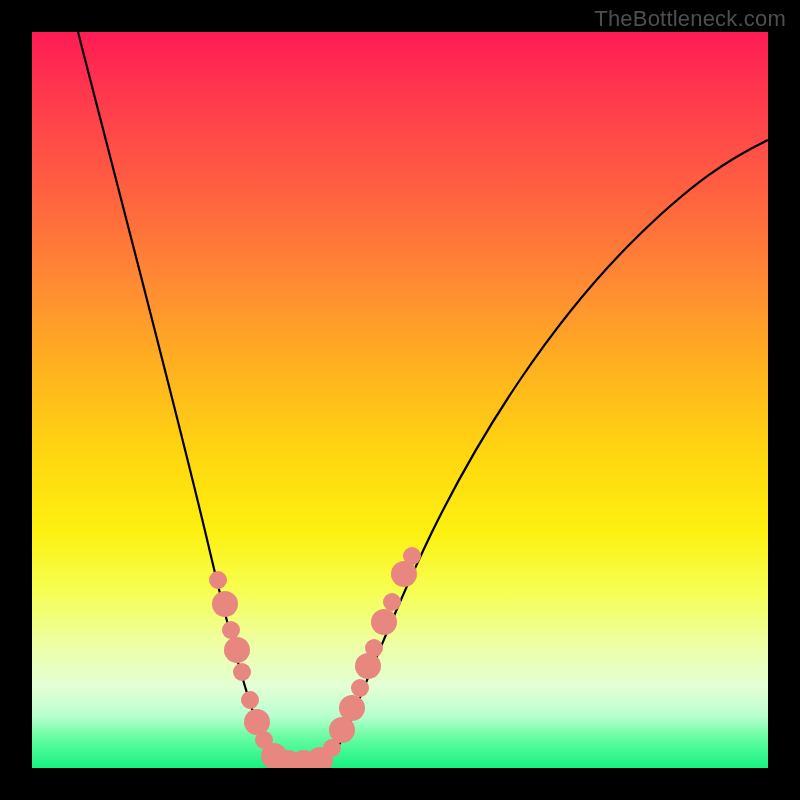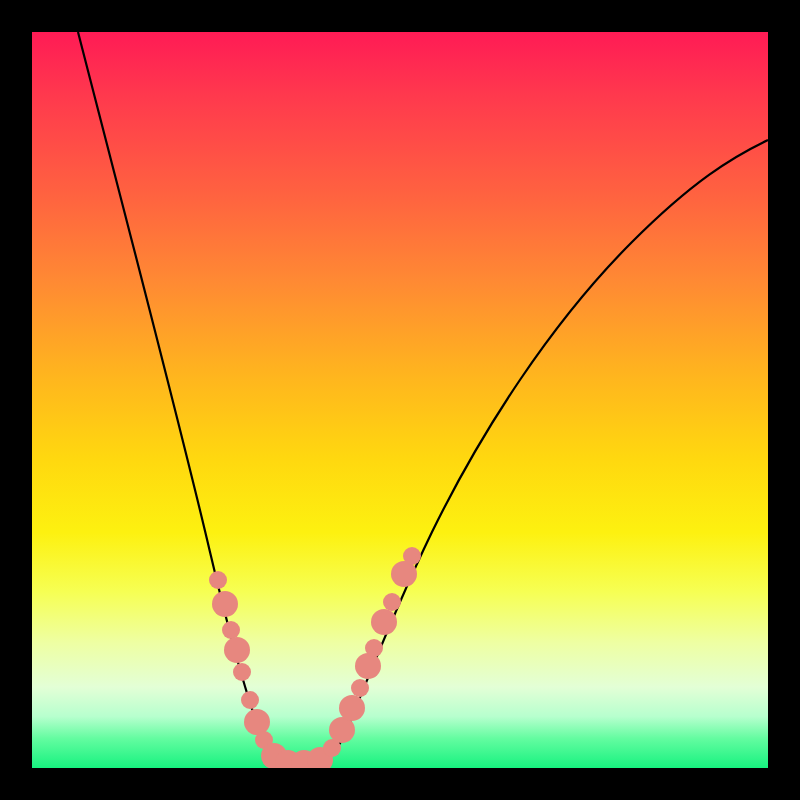--- a/index.html
+++ b/index.html
@@ -64,20 +64,21 @@
   svg.dots {
     position: absolute;
     inset: 0;
     z-index: 12;
   }
 </style>
 </head>
 <body>
 
 <div class="stage">
+  <div class="watermark">TheBottleneck.com</div>
 
   <div class="panel">
     <div class="grad"></div>
 
     <svg class="curves" viewBox="0 0 736 736" preserveAspectRatio="none">
       <path fill="none" stroke="#000" stroke-width="2.2" d="M 46 0 C 100 210, 150 400, 178 520 C 198 605, 215 665, 228 700 C 234 718, 240 730, 252 732 C 262 733, 270 733, 280 731"></path>
       <path fill="none" stroke="#000" stroke-width="2.2" d="M 282 731 C 296 730, 306 720, 318 690 C 340 636, 366 570, 400 500 C 450 398, 520 290, 600 210 C 660 150, 700 125, 736 108"></path>
     </svg>
 
     <svg class="dots" id="dots-svg" viewBox="0 0 736 736" preserveAspectRatio="none">

